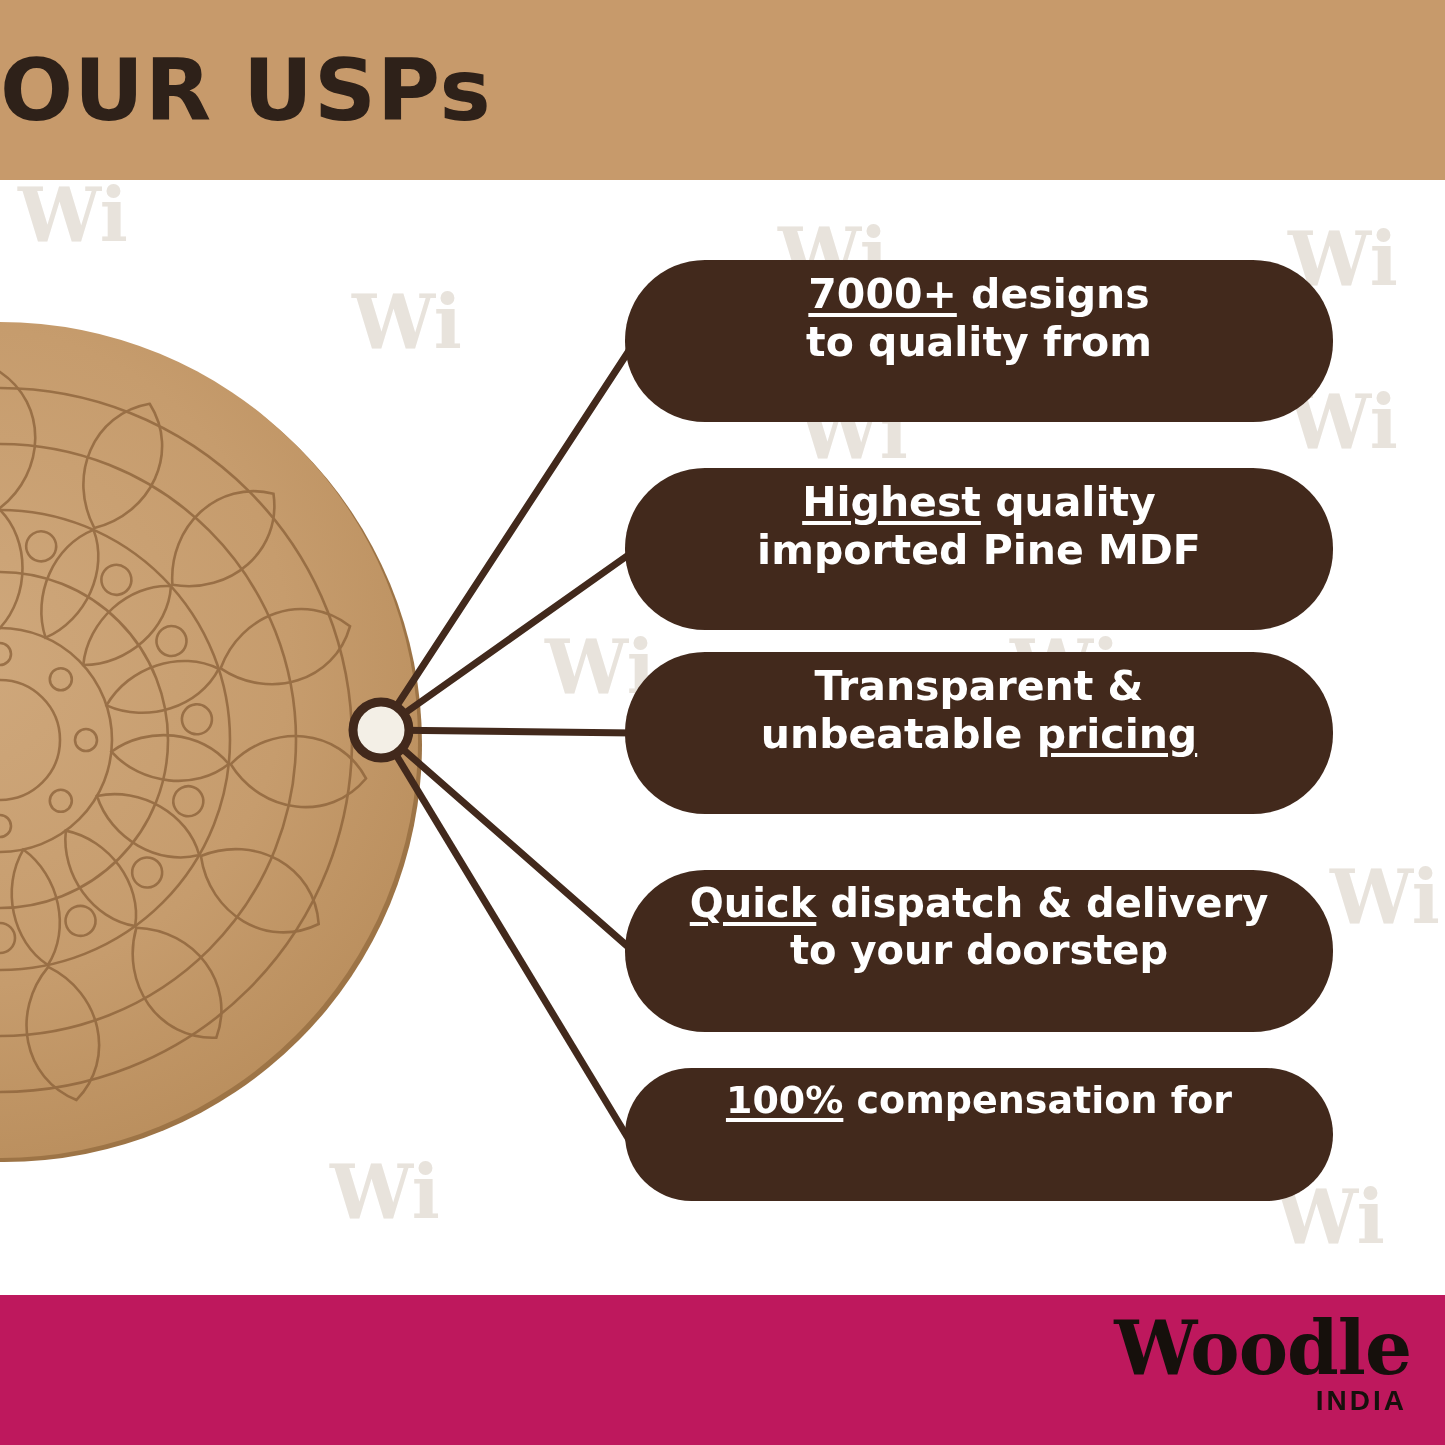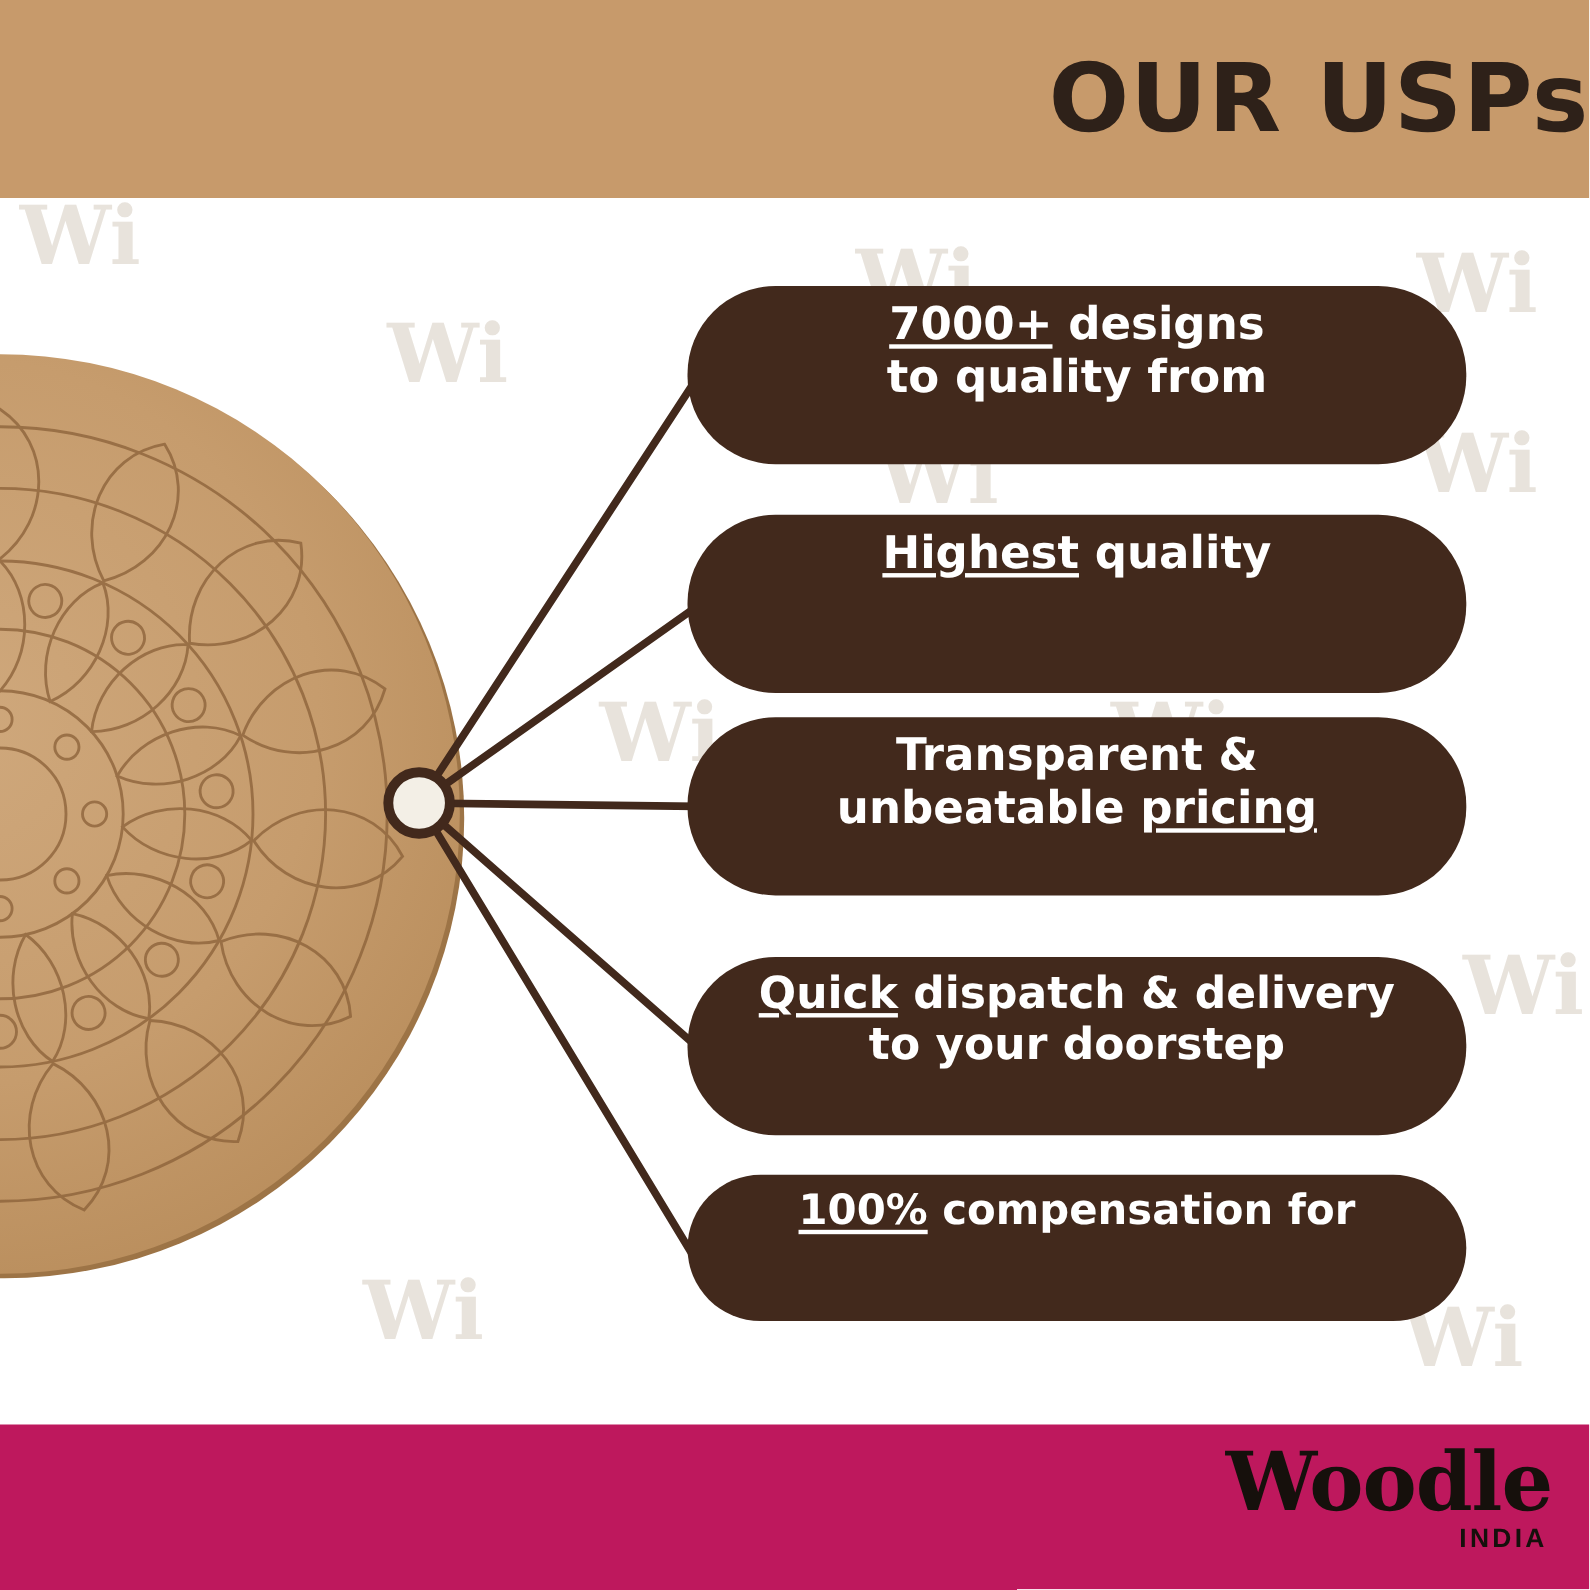--- a/index.html
+++ b/index.html
@@ -17,21 +17,21 @@
   }
 
   
   .banner-top {
     position: absolute;
     left: 0; top: 0;
     width: 1445px; height: 180px;
     background: #c79a6b;
     display: flex;
     align-items: center;
-    justify-content: flex-end;
+    justify-content: flex-start;
   }
   .banner-title {
     font-size: 86px;
     font-weight: 800;
     letter-spacing: 1px;
     color: #2e2119;
     font-family: "DejaVu Sans", sans-serif;
   }
 
   
@@ -48,21 +48,21 @@
     line-height: 1;
   }
   .brand-name {
     font-size: 74px;
     font-weight: 700;
     color: #16100c;
     font-family: "DejaVu Serif", serif;
     letter-spacing: -1px;
   }
   .brand-sub {
-    font-size: 24px;
+    font-size: 28px;
     font-weight: 700;
     color: #16100c;
     letter-spacing: 3px;
     font-family: "Liberation Sans", sans-serif;
     margin-top: 2px;
     margin-right: 4px;
   }
 
   
   .stage {
@@ -312,20 +312,21 @@
     <div class="pill pill-1">
       <div>
         <span class="u">7000+</span><span> designs</span><br>
         <span>to quality from</span>
       </div>
     </div>
 
     <div class="pill pill-2">
       <div>
         <span class="u">Highest</span><span> quality</span><br>
+        <span>imported Pine MDF</span>
       </div>
     </div>
 
     <div class="pill pill-3">
       <div>
         <span>Transparent &amp;</span><br>
         <span>unbeatable </span><span class="u">pricing</span>
       </div>
     </div>
 

